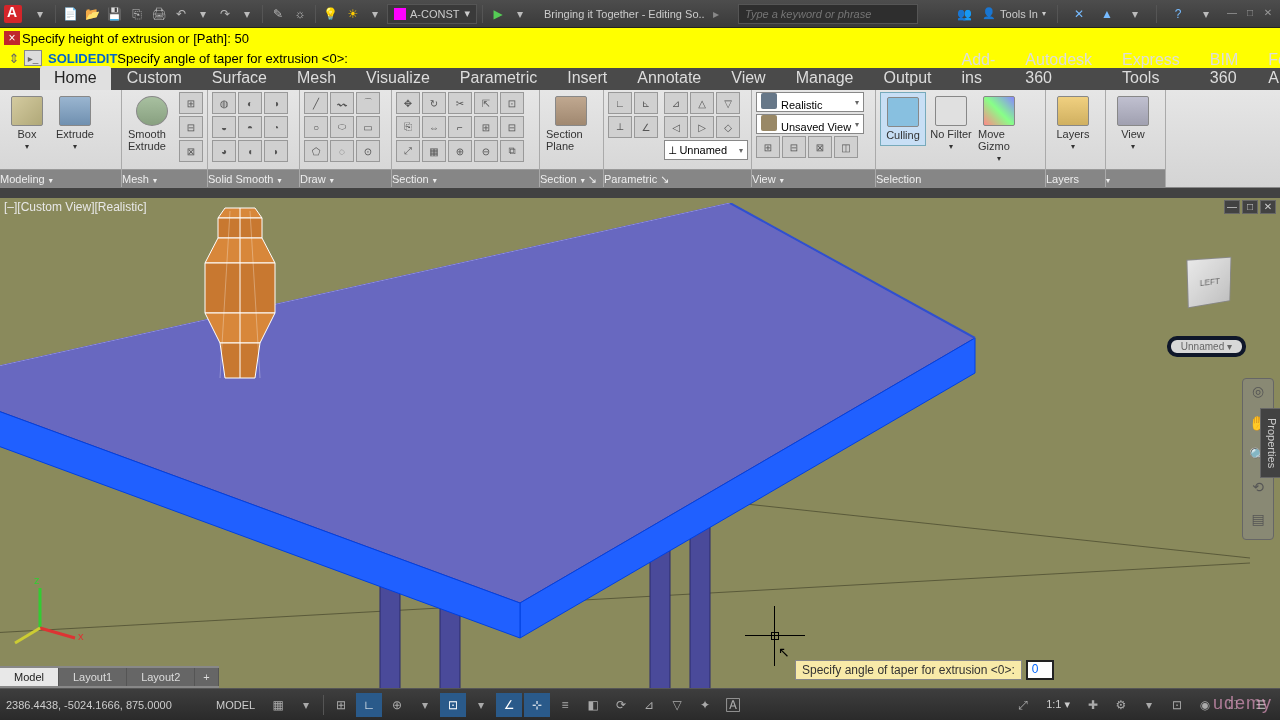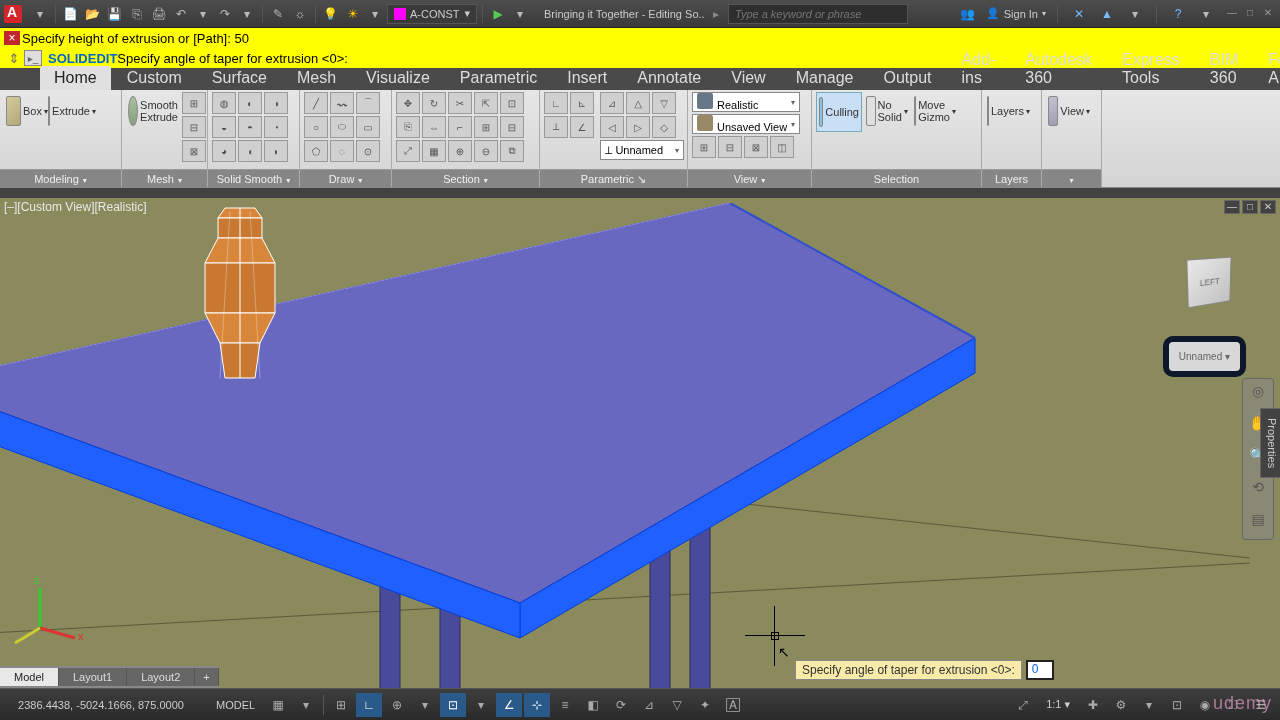--- a/index.html
+++ b/index.html
@@ -6,21 +6,21 @@
 body{width:1280px;height:720px;overflow:hidden;background:#424242;position:relative}
 .qat{height:28px;background:linear-gradient(#4d4d4d,#3a3a3a);display:flex;align-items:center;padding:0 4px;gap:2px;border-bottom:1px solid #222}
 .qat-logo{width:18px;height:18px;background:#d4252a;border-radius:2px;margin-right:6px;position:relative}
 .qat-logo::before{content:"A";color:#fff;font-weight:bold;font-size:14px;position:absolute;left:3px;top:-1px}
 .qat-btn{width:20px;height:20px;display:flex;align-items:center;justify-content:center;color:#bbb;font-size:12px;cursor:pointer}
 .qat-sep{width:1px;height:18px;background:#555;margin:0 3px}
 .qat-combo{height:20px;background:#3a3a3a;border:1px solid #555;color:#ccc;font-size:11px;padding:0 6px;display:flex;align-items:center;min-width:90px}
 .qat-combo .swatch{width:12px;height:12px;background:#ff00ff;margin-right:4px}
 .qat-play{color:#5c5;font-size:12px}
 .qat-title{color:#ccc;font-size:11px;margin-left:12px;max-width:160px;overflow:hidden;white-space:nowrap}
-.qat-search{height:20px;background:#2e2e2e;border:1px solid #555;color:#888;font-size:11px;font-style:italic;padding:0 6px;width:180px;}
+.qat-search{height:20px;background:#2e2e2e;border:1px solid #555;color:#888;font-size:11px;font-style:italic;padding:0 6px;width:180px;margin-left:10px}
 .qat-right{margin-left:auto;display:flex;align-items:center;gap:8px;color:#ccc;font-size:11px}
 .signin{display:flex;align-items:center;gap:4px;cursor:pointer}
 .wndbtns{display:flex;gap:2px}
 .wndbtn{width:16px;height:14px;color:#999;font-size:10px;text-align:center;cursor:pointer}
 
 .cmdarea{background:#ffff00}
 .cmdline{height:20px;display:flex;align-items:center;font-family:"Consolas",monospace;font-size:13px;padding-left:4px}
 .cmdline.hist{background:#ffff00;color:#000}
 .cmdline.curr{background:#ffff00;color:#000}
 .cmdclose{width:16px;background:#c0272d;color:#fff;text-align:center;font-size:12px;margin-right:2px;cursor:pointer}
@@ -28,24 +28,24 @@
 .cmd-solid{color:#0066cc;font-weight:bold}
 .resize{width:20px;text-align:center;color:#666;cursor:pointer}
 
 .ribbon-tabs{height:22px;background:#4a4a4a;display:flex;align-items:end;padding-left:40px;gap:2px}
 .rtab{padding:3px 14px;color:#ddd;font-size:16px;cursor:pointer;border-radius:3px 3px 0 0}
 .rtab.active{background:#e0e0e0;color:#222}
 .rtab.icon{padding:3px 8px;color:#bbb}
 
 .ribbon{height:98px;background:linear-gradient(#e6e6e6,#d4d4d4);display:flex;border-bottom:1px solid #888}
 .rpanel{border-right:1px solid #aaa;padding:2px 4px;display:flex;flex-direction:column;position:relative}
-.rpanel-title{position:absolute;bottom:0;left:0;right:0;height:18px;background:#868686;color:#eee;font-size:11px;text-align:center;line-height:18px;border-top:1px solid #999}
+.rpanel-title{position:absolute;bottom:0;left:0;right:0;height:18px;background:#868686;color:#eee;font-size:11px;line-height:18px;border-top:1px solid #999}
 .rpanel-title .dd::after{content:"▾";margin-left:4px;font-size:8px}
 .rpanel-body{flex:1;display:flex;align-items:flex-start;gap:2px;padding-bottom:18px}
-.bigbtn{display:flex;align-items:center;justify-content:flex-end;width:46px;padding:4px 2px;cursor:pointer;font-size:11px;color:#333;gap:2px}
+.bigbtn{display:flex;flex-direction:column;align-items:center;justify-content:space-between;width:46px;padding:4px 2px;cursor:pointer;font-size:11px;color:#333;gap:2px}
 .bigicon{width:32px;height:30px;background:#bbb;border:1px solid #888;border-radius:2px}
 .bigicon.box3d{background:linear-gradient(135deg,#d4cba0,#b0a878)}
 .bigicon.extrude{background:linear-gradient(#9ab5d0,#7090b0)}
 .bigicon.smooth{background:linear-gradient(#a8c0a0,#88a080);border-radius:50%}
 .bigicon.section{background:linear-gradient(#c0a890,#a08870)}
 .bigicon.cull{background:#88c0e0}
 .bigicon.filter{background:#e0e0e0}
 .bigicon.gizmo{background:linear-gradient(45deg,#f88,#8f8,#88f)}
 .bigicon.layers{background:linear-gradient(#f0d080,#d0b060)}
 .bigicon.view{background:linear-gradient(#c0c0d0,#a0a0b0)}
@@ -74,35 +74,35 @@
 .cross::after{top:29px;left:0;height:1px;width:60px}
 .pickbox{position:absolute;width:8px;height:8px;border:1px solid #000;top:-4px;left:-4px}
 .arrow{position:absolute;left:3px;top:8px;font-size:14px;color:#000}
 
 .dyninput{position:absolute;left:795px;top:462px;display:flex;gap:4px;z-index:10}
 .dynlabel{background:#f8eaa8;border:1px solid #888;padding:2px 6px;font-size:12px;color:#333}
 .dynfield{background:#fff;border:2px solid #222;width:28px;height:20px;font-size:12px;padding:0 4px;color:#0066ff}
 
 .viewcube{position:absolute;right:30px;top:50px;width:80px;height:80px;z-index:5}
 .viewcube .cube{width:48px;height:48px;margin:10px auto;background:linear-gradient(135deg,#e8e8e8,#c0c0c0);border:1px solid #888;position:relative;transform:perspective(200px) rotateX(-15deg) rotateY(25deg);font-size:9px;color:#666;display:flex;align-items:center;justify-content:center}
-.unnamed-badge{position:absolute;right:34px;top:138px;background:#d8d8d8;border:6px solid #0f172a;border-radius:10px;padding:9px 10px;font-size:10px;color:#666;z-index:5}
+.unnamed-badge{position:absolute;right:34px;top:138px;background:#d8d8d8;border:4px solid #0f172a;border-radius:10px;padding:1px 10px;font-size:10px;color:#666;z-index:5}
 
 .navbar{position:absolute;right:6px;top:180px;width:32px;background:#8888;border:1px solid #666;border-radius:4px;padding:4px 2px;z-index:5;display:flex;flex-direction:column;gap:8px;align-items:center}
 .navbtn{width:24px;height:24px;color:#555;font-size:14px;text-align:center;cursor:pointer}
 .proptab{position:absolute;right:0;top:210px;width:20px;height:70px;background:#424242;color:#ccc;font-size:11px;writing-mode:vertical-rl;text-align:center;padding:6px 2px;z-index:6;border:1px solid #666;border-right:none}
 
 .ucs{position:absolute;left:10px;bottom:40px;width:80px;height:80px;z-index:5}
 
 .modeltabs{position:absolute;bottom:32px;left:0;height:22px;display:flex;align-items:center;background:#888;z-index:8}
 .modeltab{padding:3px 14px;font-size:11px;color:#ddd;background:#666;border-right:1px solid #555;cursor:pointer}
 .modeltab.active{background:#e8e8e8;color:#222}
 .modeltab.plus{padding:3px 8px}
 
 .status{position:absolute;bottom:0;left:0;right:0;height:32px;background:linear-gradient(#3e3e3e,#2a2a2a);display:flex;align-items:center;padding:0 6px;gap:2px;color:#ccc;font-size:11px;border-top:1px solid #555}
-.coords{min-width:200px;text-align:center;padding-right:10px}
+.coords{min-width:200px;text-align:left;padding-right:10px}
 .stbtn{width:26px;height:24px;display:flex;align-items:center;justify-content:center;color:#aaa;cursor:pointer;font-size:12px}
 .stbtn.on{background:#2a5a8a;color:#fff}
 .stsep{width:1px;height:20px;background:#555;margin:0 2px}
 .stlabel{padding:0 8px}
 .spacer{flex:1}
 .udemy{position:absolute;right:8px;bottom:6px;color:#f9a8d4;font-size:18px;font-weight:300;opacity:0.6;letter-spacing:1px}
 </style>
 </head>
 <body>
 
@@ -134,21 +134,21 @@
   <div class="qat-sep"></div>
   <div class="qat-btn qat-play">▶</div>
   <div class="qat-btn">▾</div>
   <div class="qat-title">Bringing it Together - Editing So...</div>
   <div class="qat-btn" style="color:#888">▸</div>
   <input class="qat-search" placeholder="Type a keyword or phrase" style="">
   <div class="qat-right">
     <div class="qat-btn">👥</div>
     <div class="signin">
         <span>👤</span>
-        <span>Sign In</span>
+        <span>Tools In</span>
         <span style="font-size:8px">▾</span>
       </div>
     <div class="qat-sep"></div>
     <div class="qat-btn" style="color:#7bf">✕</div>
     <div class="qat-btn" style="color:#7bf">▲</div>
     <div class="qat-btn">▾</div>
     <div class="qat-sep"></div>
     <div class="qat-btn" style="color:#7bf">?</div>
     <div class="qat-btn">▾</div>
     <div class="wndbtns">
@@ -269,20 +269,29 @@
           <div class="smbtn">⊟</div>
           <div class="smbtn">⤢</div>
           <div class="smbtn">▦</div>
           <div class="smbtn">⊕</div>
           <div class="smbtn">⊖</div>
           <div class="smbtn">⧉</div>
         </div>
       </div>
     <div class="rpanel-title"><span class="dd">Section</span></div>
   </div>
+  <div class="rpanel" style="width:64px">
+    <div class="rpanel-body">
+        <div class="bigbtn" style="width:54px">
+          <div class="bigicon section"></div>
+          <span>Section Plane</span>
+        </div>
+      </div>
+    <div class="rpanel-title"><span class="dd">Section</span>&nbsp;↘</div>
+  </div>
   <div class="rpanel" style="width:148px">
     <div class="rpanel-body">
       <div class="smgrid c2">
           <div class="smbtn">∟</div>
           <div class="smbtn">⊾</div>
           <div class="smbtn">⟂</div>
           <div class="smbtn">∠</div>
         </div>
       <div class="combo-stack" style="margin-left:4px">
         <div style="display:flex;gap:2px">
@@ -322,21 +331,21 @@
     <div class="rpanel-title"><span class="dd">View</span></div>
   </div>
   <div class="rpanel" style="width:170px">
     <div class="rpanel-body">
       <div class="bigbtn" style="background:#c8dff5;border:1px solid #7ab">
           <div class="bigicon cull"></div>
           <span>Culling</span>
         </div>
       <div class="bigbtn">
           <div class="bigicon filter"></div>
-          <span>No Solid</span>
+          <span>No Filter</span>
           <span style="font-size:8px">▾</span>
         </div>
       <div class="bigbtn">
           <div class="bigicon gizmo"></div>
           <span>Move Gizmo</span>
           <span style="font-size:8px">▾</span>
         </div>
     </div>
     <div class="rpanel-title"><span>Selection</span></div>
   </div>

